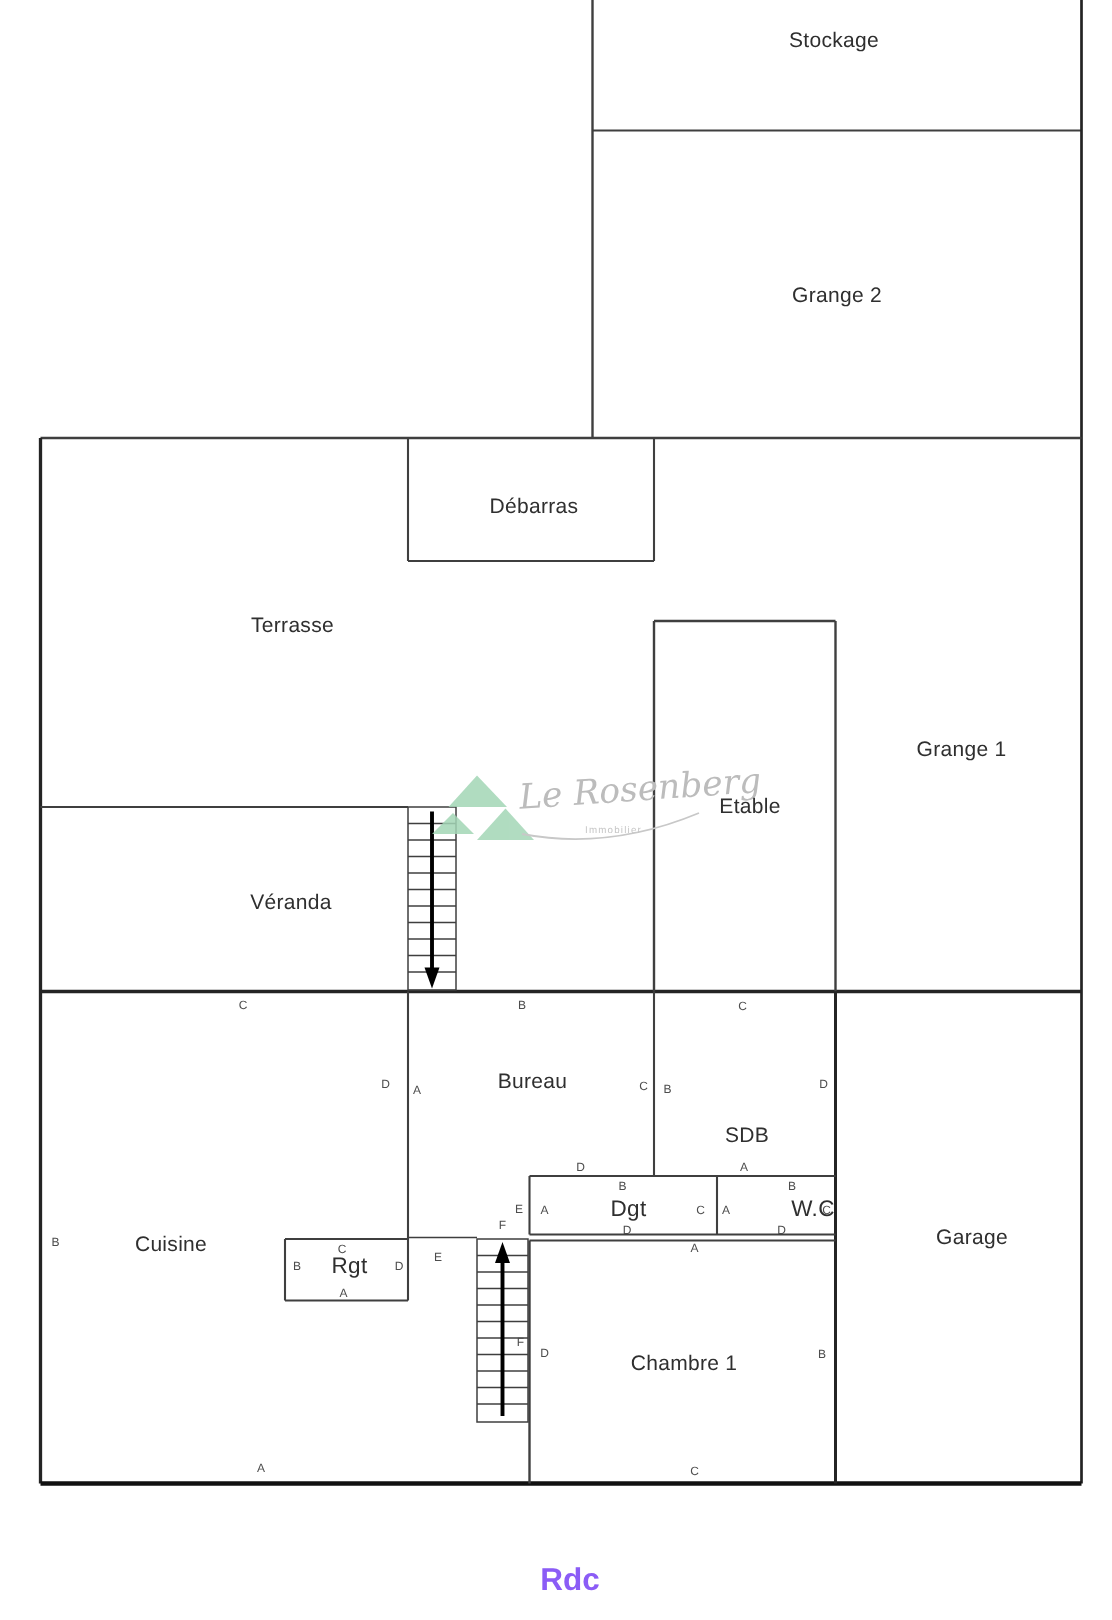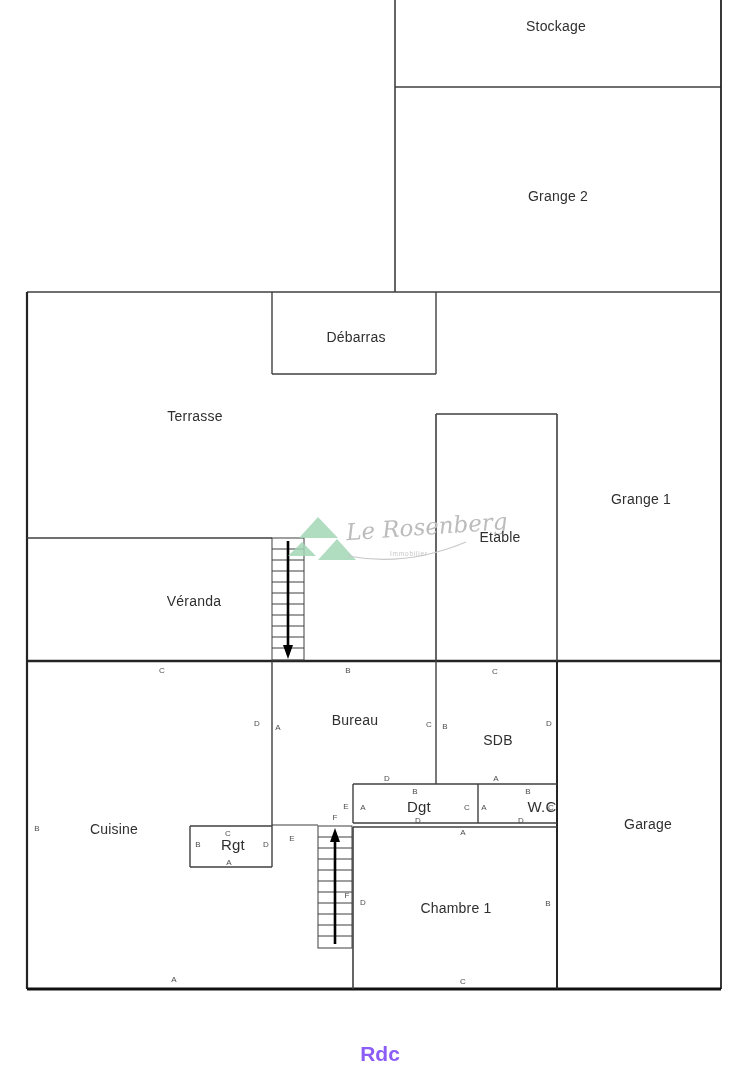--- a/index.html
+++ b/index.html
@@ -131,21 +131,21 @@
 
   <div>
       <span class="room-label" style="left: 556px; top: 26px;">Stockage</span>
       <span class="room-label" style="left: 558px; top: 196px;">Grange 2</span>
       <span class="room-label" style="left: 356px; top: 337px;">Débarras</span>
       <span class="room-label" style="left: 152px; top: 416px; margin-left: 43px;">Terrasse</span>
       <span class="room-label" style="left: 641px; top: 499px;">Grange 1</span>
       <span class="room-label" style="left: 500px; top: 537px;">Etable</span>
       <span class="room-label" style="left: 153px; top: 601px; margin-left: 41px;">Véranda</span>
       <span class="room-label" style="left: 355px; top: 720px;">Bureau</span>
-      <span class="room-label" style="left: 498px; top: 740px;">SDB</span>
+      <span class="room-label" style="left: 498px; top: 756px;">SDB</span>
       <span class="room-label" style="left: 114px; top: 829px;">Cuisine</span>
       <span class="room-label" style="left: 233px; top: 844px; font-size: 15px;">Rgt</span>
       <span class="room-label" style="left: 419px; top: 806px; font-size: 15px;">Dgt</span>
       <span class="room-label" style="left: 522px; top: 806px; font-size: 15px; margin-left: 20px;">W.C</span>
       <span class="room-label" style="left: 648px; top: 824px;">Garage</span>
       <span class="room-label" style="left: 456px; top: 908px;">Chambre 1</span>
     </div>
   <div>
       <span class="wall-marker" style="left: 162px; top: 670px;">C</span>
       <span class="wall-marker" style="left: 348px; top: 670px;">B</span>

